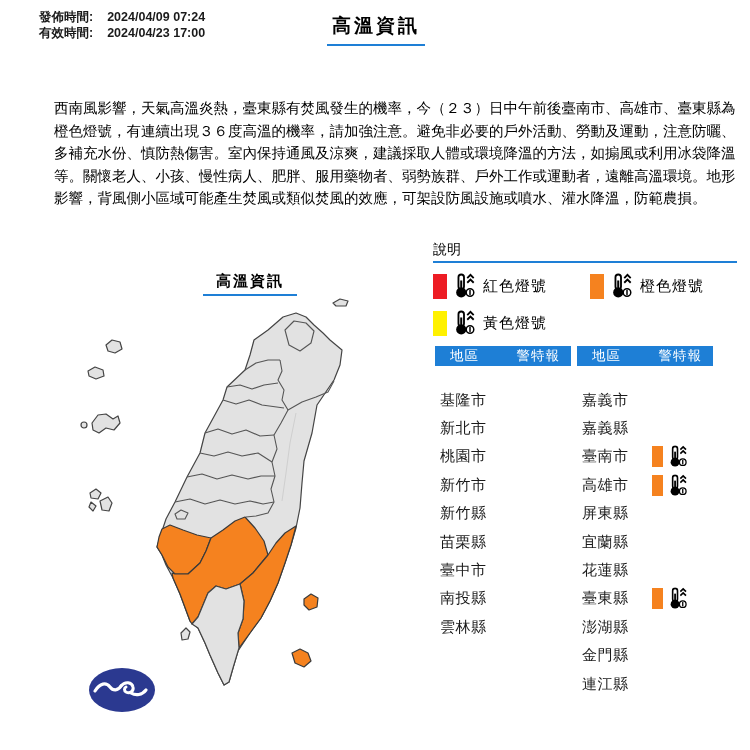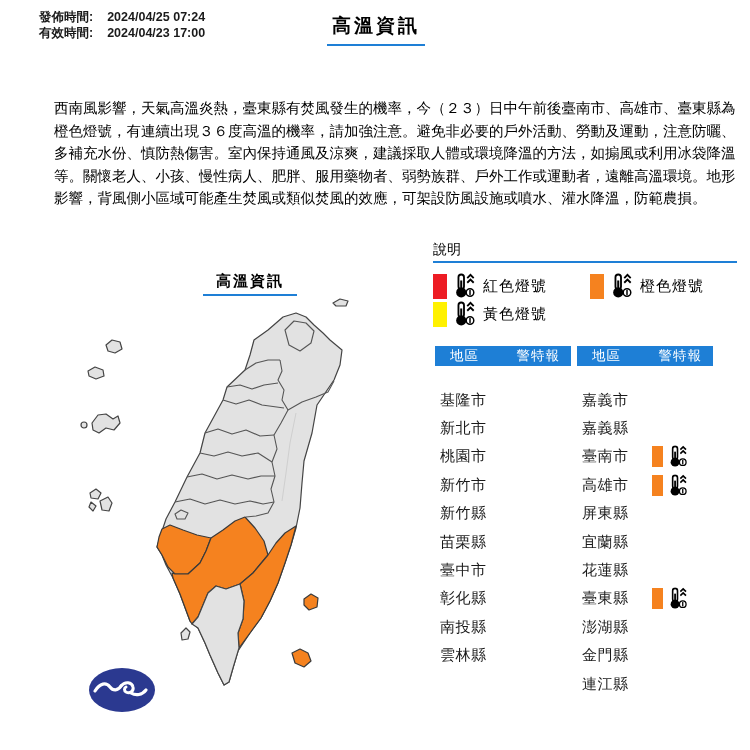--- a/index.html
+++ b/index.html
@@ -30,21 +30,21 @@
   .map-wrap{position:absolute;left:78px;top:283px;width:310px;height:425px;}
   .map-wrap svg{display:block;}
   .county{fill:var(--map-gray);stroke:var(--map-border);stroke-width:1.2;stroke-linejoin:round;}
   .county.warn{fill:var(--orange);stroke:#3a3a3a;}
   .border-line{fill:none;stroke:#555;stroke-width:1.1;stroke-linejoin:round;}
   .faint-line{fill:none;stroke:#cfcfcf;stroke-width:1;}
   .logo{position:absolute;left:87px;top:666px;}
   
   .legend{position:absolute;left:433px;top:241px;width:304px;}
   .legend-heading{font-size:14px;color:#000;padding-bottom:2px;border-bottom:2px solid var(--blue);}
-  .legend-items{margin-top:10px;display:grid;grid-template-columns:157px 1fr;row-gap:2px;}
+  .legend-items{margin-top:10px;display:grid;grid-template-columns:157px 1fr;row-gap:11px;}
   .legend-item{display:flex;align-items:center;height:26px;}
   .swatch{width:14px;height:25px;margin-right:5px;flex:0 0 auto;}
   .thermo-icon{width:24px;height:26px;flex:0 0 auto;}
   .legend-item .t-label{font-size:15px;color:#000;margin-left:7px;letter-spacing:1px;}
   
   .tables{position:absolute;left:435px;top:346px;width:302px;}
   .rtable{position:absolute;top:0;width:136px;}
   .rtable.left{left:0;} .rtable.right{left:142px;}
   .thead{
     height:20px;background:var(--blue);color:#fff;font-size:13.5px;
@@ -68,21 +68,21 @@
     <circle cx="10" cy="21" r="5.5" fill="#000"></circle>
     <path d="M16.5,5.5 l3.5,-3.5 l3.5,3.5" fill="none" stroke="#000" stroke-width="2"></path>
     <path d="M16.5,10.5 l3.5,-3.5 l3.5,3.5" fill="none" stroke="#000" stroke-width="2"></path>
     <circle cx="19.5" cy="21" r="4.1" fill="#fff" stroke="#000" stroke-width="1.6"></circle>
     <rect x="18.7" y="18.3" width="1.6" height="5.4" fill="#000"></rect>
   </symbol>
 </svg>
 
 <div class="pub-info">
   <div>
-    <span class="lbl">發佈時間:</span><span>2024/04/25 07:24</span>
+    <span class="lbl">發佈時間:</span><span>2024/04/09 07:24</span>
   </div>
   <div>
     <span class="lbl">有效時間:</span><span>2024/04/23 17:00</span>
   </div>
 </div>
 
 <div class="page-title">高溫資訊</div>
 
 <div class="description">西南風影響，天氣高溫炎熱，臺東縣有焚風發生的機率，今（２３）日中午前後臺南市、高雄市、臺東縣為橙色燈號，有連續出現３６度高溫的機率，請加強注意。避免非必要的戶外活動、勞動及運動，注意防曬、多補充水份、慎防熱傷害。室內保持通風及涼爽，建議採取人體或環境降溫的方法，如搧風或利用冰袋降溫等。關懷老人、小孩、慢性病人、肥胖、服用藥物者、弱勢族群、戶外工作或運動者，遠離高溫環境。地形影響，背風側小區域可能產生焚風或類似焚風的效應，可架設防風設施或噴水、灌水降溫，防範農損。</div>
 
@@ -183,23 +183,20 @@
         <div class="row">
           <span class="region">新竹縣</span>
         </div>
         <div class="row">
           <span class="region">苗栗縣</span>
         </div>
         <div class="row">
           <span class="region">臺中市</span>
         </div>
         <div class="row">
-          <span class="region">彰化縣</span>
-        </div>
-        <div class="row">
           <span class="region">南投縣</span>
         </div>
         <div class="row">
           <span class="region">雲林縣</span>
         </div>
       </div>
   </div>
   <div class="rtable right">
     <div class="thead">
       <span>地區</span>

